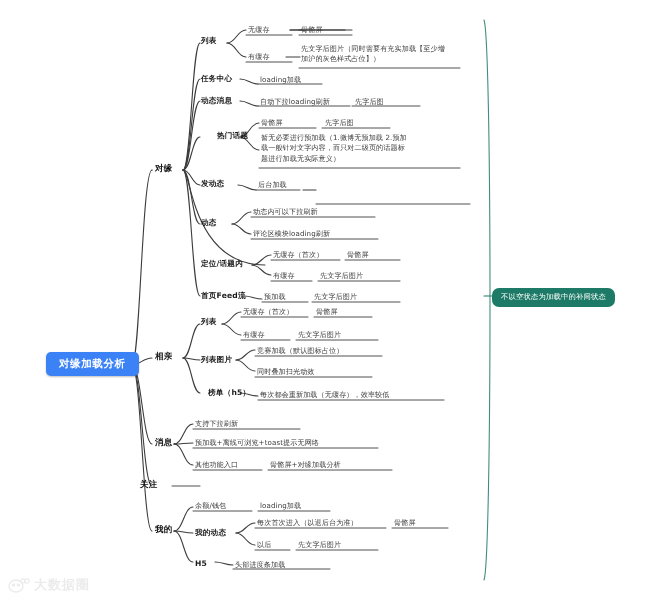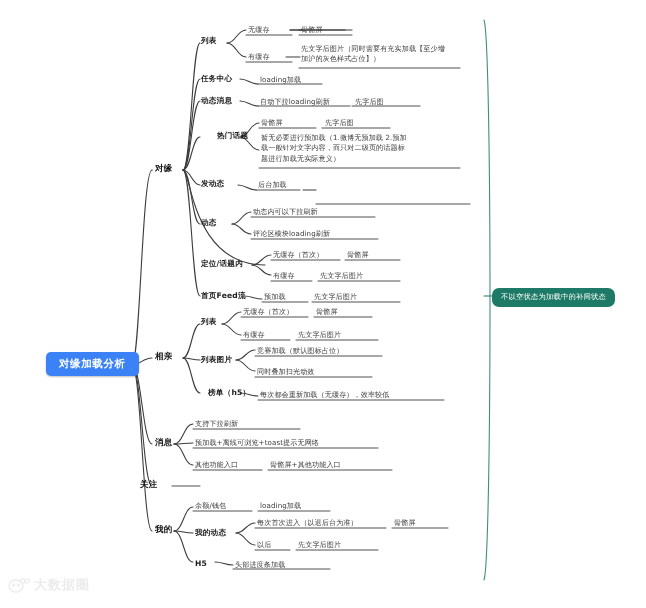--- a/index.html
+++ b/index.html
@@ -281,21 +281,21 @@
   <div class="node lvl3" style="left:257px; top:346px;">竞赛加载（默认图标占位）</div>
   <div class="node lvl3" style="left:257px; top:367px;">同时叠加扫光动效</div>
 
   <div class="node lvl2" style="left:208px; top:388px;">榜单（h5）</div>
   <div class="node lvl3" style="left:260px; top:390px;">每次都会重新加载（无缓存），效率较低</div>
 
   <div class="node lvl1" style="left:155px; top:437px;">消息</div>
   <div class="node lvl3" style="left:195px; top:419px;">支持下拉刷新</div>
   <div class="node lvl3" style="left:195px; top:438px;text-align:center;">预加载+离线可浏览+toast提示无网络</div>
   <div class="node lvl3" style="left:195px; top:460px;">其他功能入口</div>
-  <div class="node lvl4" style="left:270px; top:460px;">骨骼屏+其他功能入口</div>
+  <div class="node lvl4" style="left:270px; top:460px;">骨骼屏+对缘加载分析</div>
 
   <div class="node lvl1" style="left:140px; top:479px;">关注</div>
 
   <div class="node lvl1" style="left:155px; top:524px;">我的</div>
   <div class="node lvl3" style="left:195px; top:501px;">余额/钱包</div>
   <div class="node lvl3" style="left:260px; top:501px;">loading加载</div>
 
   <div class="node lvl2" style="left:195px; top:528px;">我的动态</div>
   <div class="node lvl3" style="left:257px; top:518px;">每次首次进入（以退后台为准）</div>
   <div class="node lvl4" style="left:394px; top:518px;">骨骼屏</div>

